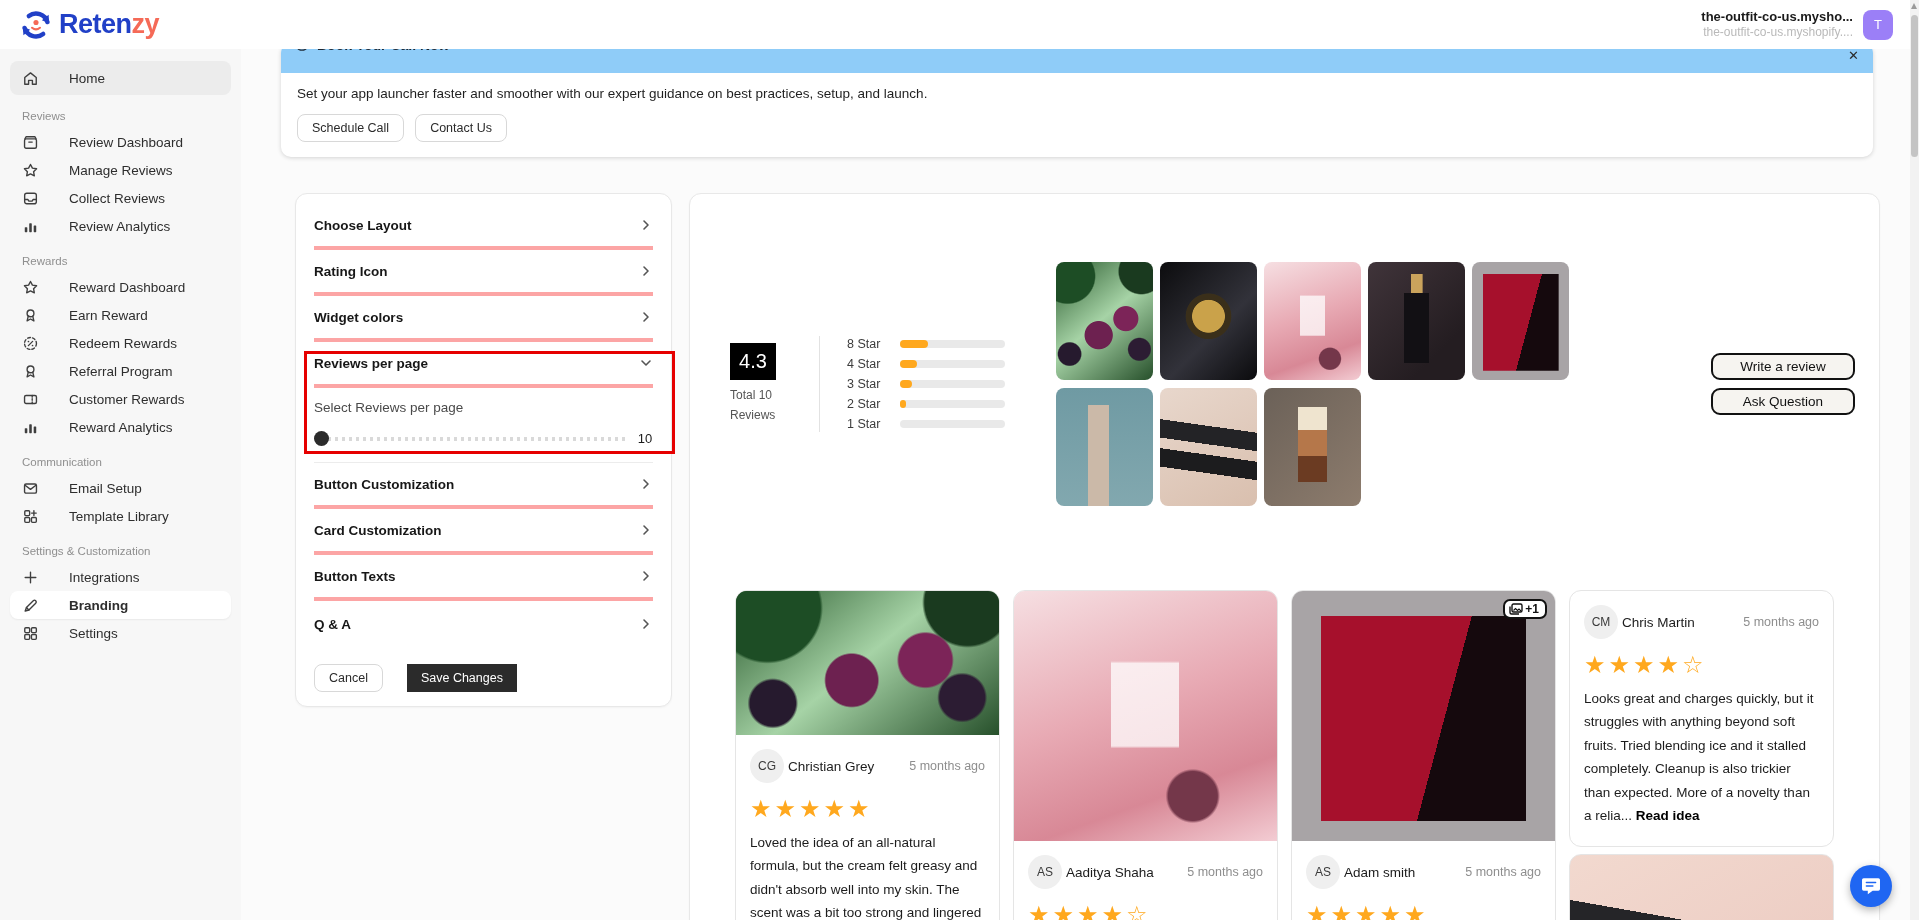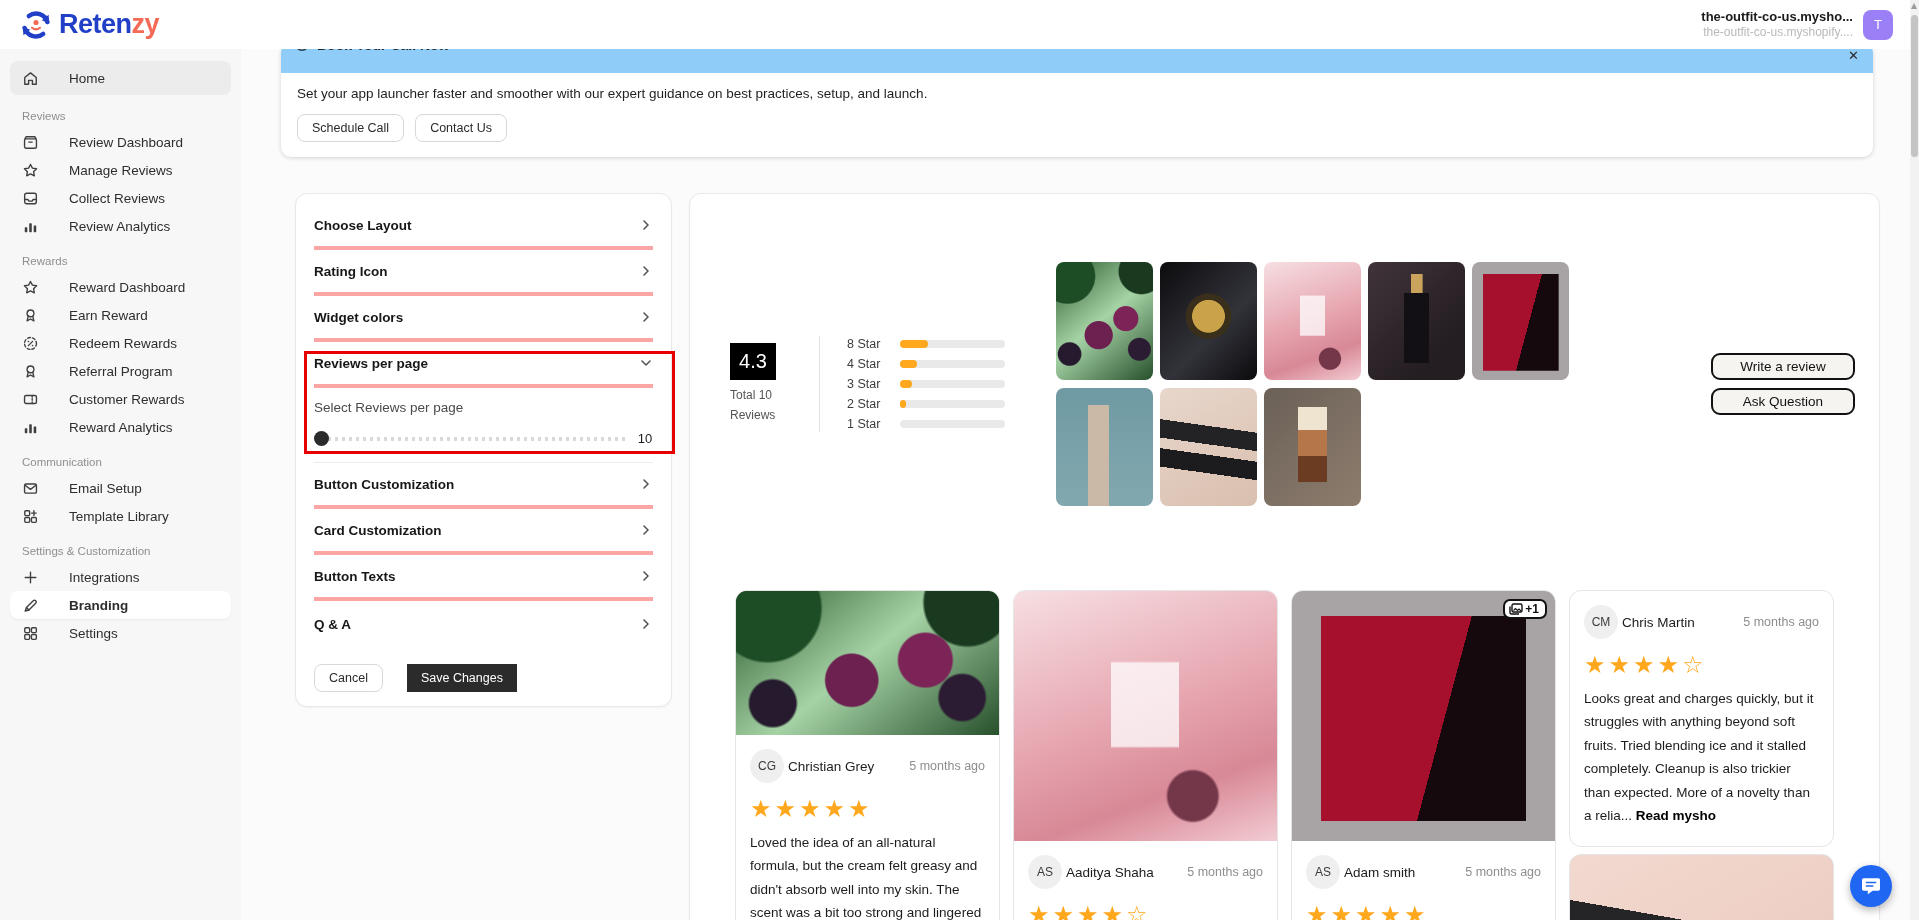--- a/index.html
+++ b/index.html
@@ -485,21 +485,21 @@
           </div>
           <div class="rev-col">
             <div class="rev-card">
               <div class="rev-body">
                 <div class="rev-head">
                   <div class="rev-avatar">CM</div>
                   <div class="rev-name">Chris Martin</div>
                   <div class="rev-date">5 months ago</div>
                 </div>
                 <div class="stars"><span>★</span><span>★</span><span>★</span><span>★</span><span>☆</span></div>
-                <div class="rev-text"><span>Looks great and charges quickly, but it struggles with anything beyond soft fruits. Tried blending ice and it stalled completely. Cleanup is also trickier than expected. More of a novelty than a relia...</span> <span class="read-more">Read mysho</span></div>
+                <div class="rev-text"><span>Looks great and charges quickly, but it struggles with anything beyond soft fruits. Tried blending ice and it stalled completely. Cleanup is also trickier than expected. More of a novelty than a relia...</span> <span class="read-more">Read idea</span></div>
               </div>
             </div>
             <div class="img-only ph-foundation-pink"></div>
           </div>
         </div>
       </div>
     </div>
   </div>
 </div>
 

